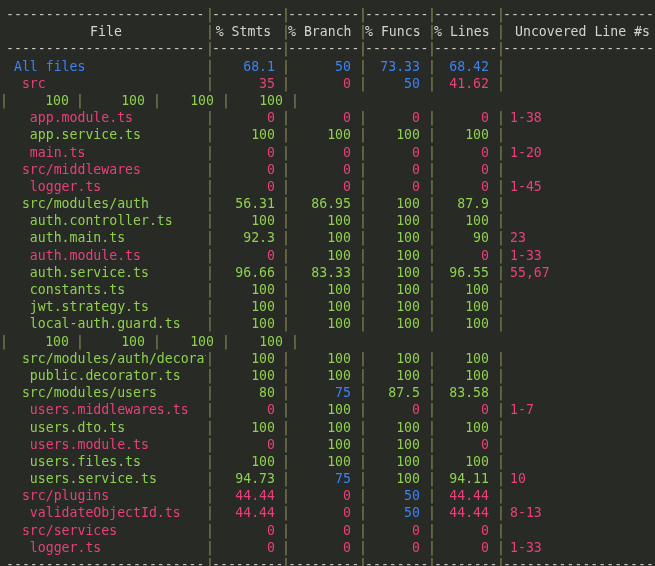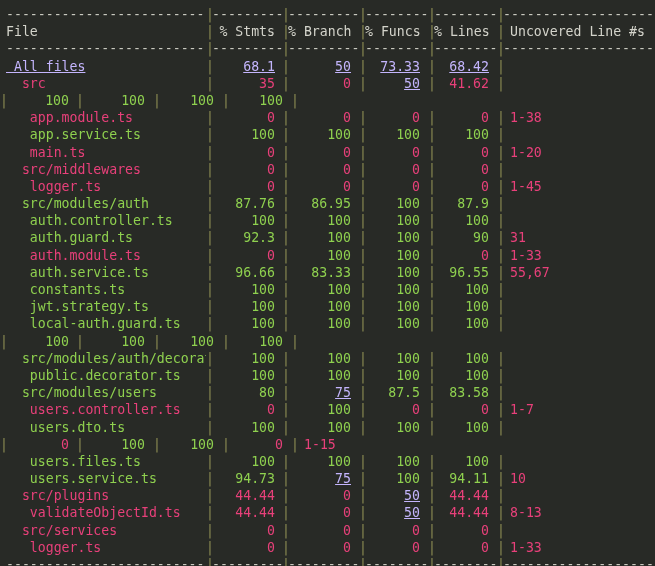--- a/index.html
+++ b/index.html
@@ -37,23 +37,23 @@
 
   .sep {
     width: 6px;
     flex: 0 0 6px;
     text-align: center;
     color: #8a8a52;
   }
 
   
   .v-high { color: #8fd14f; }
-  .v-med  { color: #c4b5fd; text-decoration: underline; }
+  .v-med  { color: #3b82f6; }
   .v-low  { color: #e8407a; }
-  .v-head { color: #d4d4cb; }
+  .v-head { color: #d4d4cb; text-align: center; }
 
   .divider .c-file,
   .divider .c-stmts,
   .divider .c-branch,
   .divider .c-funcs,
   .divider .c-lines,
   .divider .c-unc {
     color: #c9c9bf;
     text-align: left;
     padding-right: 0;
@@ -116,35 +116,35 @@
 
     <div id="rows-container">
         <div class="row"><div class="c-file v-med"> All files</div><div class="sep">|</div><div class="c-stmts v-med">68.1</div><div class="sep">|</div><div class="c-branch v-med">50</div><div class="sep">|</div><div class="c-funcs v-med">73.33</div><div class="sep">|</div><div class="c-lines v-med">68.42</div><div class="sep">|</div><div class="c-unc v-low"></div></div>
         <div class="row"><div class="c-file v-low">  src</div><div class="sep">|</div><div class="c-stmts v-low">35</div><div class="sep">|</div><div class="c-branch v-low">0</div><div class="sep">|</div><div class="c-funcs v-med">50</div><div class="sep">|</div><div class="c-lines v-low">41.62</div><div class="sep">|</div><div class="c-unc v-low"></div></div>
         <div class="row"><div class="sep">|</div><div class="c-stmts v-high">100</div><div class="sep">|</div><div class="c-branch v-high">100</div><div class="sep">|</div><div class="c-funcs v-high">100</div><div class="sep">|</div><div class="c-lines v-high">100</div><div class="sep">|</div><div class="c-unc v-low"></div></div>
         <div class="row"><div class="c-file v-low">   app.module.ts</div><div class="sep">|</div><div class="c-stmts v-low">0</div><div class="sep">|</div><div class="c-branch v-low">0</div><div class="sep">|</div><div class="c-funcs v-low">0</div><div class="sep">|</div><div class="c-lines v-low">0</div><div class="sep">|</div><div class="c-unc v-low">1-38</div></div>
         <div class="row"><div class="c-file v-high">   app.service.ts</div><div class="sep">|</div><div class="c-stmts v-high">100</div><div class="sep">|</div><div class="c-branch v-high">100</div><div class="sep">|</div><div class="c-funcs v-high">100</div><div class="sep">|</div><div class="c-lines v-high">100</div><div class="sep">|</div><div class="c-unc v-low"></div></div>
         <div class="row"><div class="c-file v-low">   main.ts</div><div class="sep">|</div><div class="c-stmts v-low">0</div><div class="sep">|</div><div class="c-branch v-low">0</div><div class="sep">|</div><div class="c-funcs v-low">0</div><div class="sep">|</div><div class="c-lines v-low">0</div><div class="sep">|</div><div class="c-unc v-low">1-20</div></div>
         <div class="row"><div class="c-file v-low">  src/middlewares</div><div class="sep">|</div><div class="c-stmts v-low">0</div><div class="sep">|</div><div class="c-branch v-low">0</div><div class="sep">|</div><div class="c-funcs v-low">0</div><div class="sep">|</div><div class="c-lines v-low">0</div><div class="sep">|</div><div class="c-unc v-low"></div></div>
         <div class="row"><div class="c-file v-low">   logger.ts</div><div class="sep">|</div><div class="c-stmts v-low">0</div><div class="sep">|</div><div class="c-branch v-low">0</div><div class="sep">|</div><div class="c-funcs v-low">0</div><div class="sep">|</div><div class="c-lines v-low">0</div><div class="sep">|</div><div class="c-unc v-low">1-45</div></div>
-        <div class="row"><div class="c-file v-high">  src/modules/auth</div><div class="sep">|</div><div class="c-stmts v-high">87.76</div><div class="sep">|</div><div class="c-branch v-high">86.95</div><div class="sep">|</div><div class="c-funcs v-high">100</div><div class="sep">|</div><div class="c-lines v-high">87.9</div><div class="sep">|</div><div class="c-unc v-low"></div></div>
+        <div class="row"><div class="c-file v-high">  src/modules/auth</div><div class="sep">|</div><div class="c-stmts v-high">56.31</div><div class="sep">|</div><div class="c-branch v-high">86.95</div><div class="sep">|</div><div class="c-funcs v-high">100</div><div class="sep">|</div><div class="c-lines v-high">87.9</div><div class="sep">|</div><div class="c-unc v-low"></div></div>
         <div class="row"><div class="c-file v-high">   auth.controller.ts</div><div class="sep">|</div><div class="c-stmts v-high">100</div><div class="sep">|</div><div class="c-branch v-high">100</div><div class="sep">|</div><div class="c-funcs v-high">100</div><div class="sep">|</div><div class="c-lines v-high">100</div><div class="sep">|</div><div class="c-unc v-low"></div></div>
-        <div class="row"><div class="c-file v-high">   auth.guard.ts</div><div class="sep">|</div><div class="c-stmts v-high">92.3</div><div class="sep">|</div><div class="c-branch v-high">100</div><div class="sep">|</div><div class="c-funcs v-high">100</div><div class="sep">|</div><div class="c-lines v-high">90</div><div class="sep">|</div><div class="c-unc v-low">31</div></div>
+        <div class="row"><div class="c-file v-high">   auth.main.ts</div><div class="sep">|</div><div class="c-stmts v-high">92.3</div><div class="sep">|</div><div class="c-branch v-high">100</div><div class="sep">|</div><div class="c-funcs v-high">100</div><div class="sep">|</div><div class="c-lines v-high">90</div><div class="sep">|</div><div class="c-unc v-low">23</div></div>
         <div class="row"><div class="c-file v-low">   auth.module.ts</div><div class="sep">|</div><div class="c-stmts v-low">0</div><div class="sep">|</div><div class="c-branch v-high">100</div><div class="sep">|</div><div class="c-funcs v-high">100</div><div class="sep">|</div><div class="c-lines v-low">0</div><div class="sep">|</div><div class="c-unc v-low">1-33</div></div>
         <div class="row"><div class="c-file v-high">   auth.service.ts</div><div class="sep">|</div><div class="c-stmts v-high">96.66</div><div class="sep">|</div><div class="c-branch v-high">83.33</div><div class="sep">|</div><div class="c-funcs v-high">100</div><div class="sep">|</div><div class="c-lines v-high">96.55</div><div class="sep">|</div><div class="c-unc v-low">55,67</div></div>
         <div class="row"><div class="c-file v-high">   constants.ts</div><div class="sep">|</div><div class="c-stmts v-high">100</div><div class="sep">|</div><div class="c-branch v-high">100</div><div class="sep">|</div><div class="c-funcs v-high">100</div><div class="sep">|</div><div class="c-lines v-high">100</div><div class="sep">|</div><div class="c-unc v-low"></div></div>
         <div class="row"><div class="c-file v-high">   jwt.strategy.ts</div><div class="sep">|</div><div class="c-stmts v-high">100</div><div class="sep">|</div><div class="c-branch v-high">100</div><div class="sep">|</div><div class="c-funcs v-high">100</div><div class="sep">|</div><div class="c-lines v-high">100</div><div class="sep">|</div><div class="c-unc v-low"></div></div>
         <div class="row"><div class="c-file v-high">   local-auth.guard.ts</div><div class="sep">|</div><div class="c-stmts v-high">100</div><div class="sep">|</div><div class="c-branch v-high">100</div><div class="sep">|</div><div class="c-funcs v-high">100</div><div class="sep">|</div><div class="c-lines v-high">100</div><div class="sep">|</div><div class="c-unc v-low"></div></div>
         <div class="row"><div class="sep">|</div><div class="c-stmts v-high">100</div><div class="sep">|</div><div class="c-branch v-high">100</div><div class="sep">|</div><div class="c-funcs v-high">100</div><div class="sep">|</div><div class="c-lines v-high">100</div><div class="sep">|</div><div class="c-unc v-low"></div></div>
         <div class="row"><div class="c-file v-high">  src/modules/auth/decorators</div><div class="sep">|</div><div class="c-stmts v-high">100</div><div class="sep">|</div><div class="c-branch v-high">100</div><div class="sep">|</div><div class="c-funcs v-high">100</div><div class="sep">|</div><div class="c-lines v-high">100</div><div class="sep">|</div><div class="c-unc v-low"></div></div>
         <div class="row"><div class="c-file v-high">   public.decorator.ts</div><div class="sep">|</div><div class="c-stmts v-high">100</div><div class="sep">|</div><div class="c-branch v-high">100</div><div class="sep">|</div><div class="c-funcs v-high">100</div><div class="sep">|</div><div class="c-lines v-high">100</div><div class="sep">|</div><div class="c-unc v-low"></div></div>
         <div class="row"><div class="c-file v-high">  src/modules/users</div><div class="sep">|</div><div class="c-stmts v-high">80</div><div class="sep">|</div><div class="c-branch v-med">75</div><div class="sep">|</div><div class="c-funcs v-high">87.5</div><div class="sep">|</div><div class="c-lines v-high">83.58</div><div class="sep">|</div><div class="c-unc v-low"></div></div>
-        <div class="row"><div class="c-file v-low">   users.controller.ts</div><div class="sep">|</div><div class="c-stmts v-low">0</div><div class="sep">|</div><div class="c-branch v-high">100</div><div class="sep">|</div><div class="c-funcs v-low">0</div><div class="sep">|</div><div class="c-lines v-low">0</div><div class="sep">|</div><div class="c-unc v-low">1-7</div></div>
+        <div class="row"><div class="c-file v-low">   users.middlewares.ts</div><div class="sep">|</div><div class="c-stmts v-low">0</div><div class="sep">|</div><div class="c-branch v-high">100</div><div class="sep">|</div><div class="c-funcs v-low">0</div><div class="sep">|</div><div class="c-lines v-low">0</div><div class="sep">|</div><div class="c-unc v-low">1-7</div></div>
         <div class="row"><div class="c-file v-high">   users.dto.ts</div><div class="sep">|</div><div class="c-stmts v-high">100</div><div class="sep">|</div><div class="c-branch v-high">100</div><div class="sep">|</div><div class="c-funcs v-high">100</div><div class="sep">|</div><div class="c-lines v-high">100</div><div class="sep">|</div><div class="c-unc v-low"></div></div>
-        <div class="row"><div class="sep">|</div><div class="c-stmts v-low">0</div><div class="sep">|</div><div class="c-branch v-high">100</div><div class="sep">|</div><div class="c-funcs v-high">100</div><div class="sep">|</div><div class="c-lines v-low">0</div><div class="sep">|</div><div class="c-unc v-low">1-15</div></div>
+        <div class="row"><div class="c-file v-low">   users.module.ts</div><div class="sep">|</div><div class="c-stmts v-low">0</div><div class="sep">|</div><div class="c-branch v-high">100</div><div class="sep">|</div><div class="c-funcs v-high">100</div><div class="sep">|</div><div class="c-lines v-low">0</div><div class="sep">|</div></div>
         <div class="row"><div class="c-file v-high">   users.files.ts</div><div class="sep">|</div><div class="c-stmts v-high">100</div><div class="sep">|</div><div class="c-branch v-high">100</div><div class="sep">|</div><div class="c-funcs v-high">100</div><div class="sep">|</div><div class="c-lines v-high">100</div><div class="sep">|</div><div class="c-unc v-low"></div></div>
         <div class="row"><div class="c-file v-high">   users.service.ts</div><div class="sep">|</div><div class="c-stmts v-high">94.73</div><div class="sep">|</div><div class="c-branch v-med">75</div><div class="sep">|</div><div class="c-funcs v-high">100</div><div class="sep">|</div><div class="c-lines v-high">94.11</div><div class="sep">|</div><div class="c-unc v-low">10</div></div>
         <div class="row"><div class="c-file v-low">  src/plugins</div><div class="sep">|</div><div class="c-stmts v-low">44.44</div><div class="sep">|</div><div class="c-branch v-low">0</div><div class="sep">|</div><div class="c-funcs v-med">50</div><div class="sep">|</div><div class="c-lines v-low">44.44</div><div class="sep">|</div><div class="c-unc v-low"></div></div>
         <div class="row"><div class="c-file v-low">   validateObjectId.ts</div><div class="sep">|</div><div class="c-stmts v-low">44.44</div><div class="sep">|</div><div class="c-branch v-low">0</div><div class="sep">|</div><div class="c-funcs v-med">50</div><div class="sep">|</div><div class="c-lines v-low">44.44</div><div class="sep">|</div><div class="c-unc v-low">8-13</div></div>
         <div class="row"><div class="c-file v-low">  src/services</div><div class="sep">|</div><div class="c-stmts v-low">0</div><div class="sep">|</div><div class="c-branch v-low">0</div><div class="sep">|</div><div class="c-funcs v-low">0</div><div class="sep">|</div><div class="c-lines v-low">0</div><div class="sep">|</div><div class="c-unc v-low"></div></div>
         <div class="row"><div class="c-file v-low">   logger.ts</div><div class="sep">|</div><div class="c-stmts v-low">0</div><div class="sep">|</div><div class="c-branch v-low">0</div><div class="sep">|</div><div class="c-funcs v-low">0</div><div class="sep">|</div><div class="c-lines v-low">0</div><div class="sep">|</div><div class="c-unc v-low">1-33</div></div>
       </div>
 
     <div class="row divider">
       <div class="c-file">---------------------------</div>

